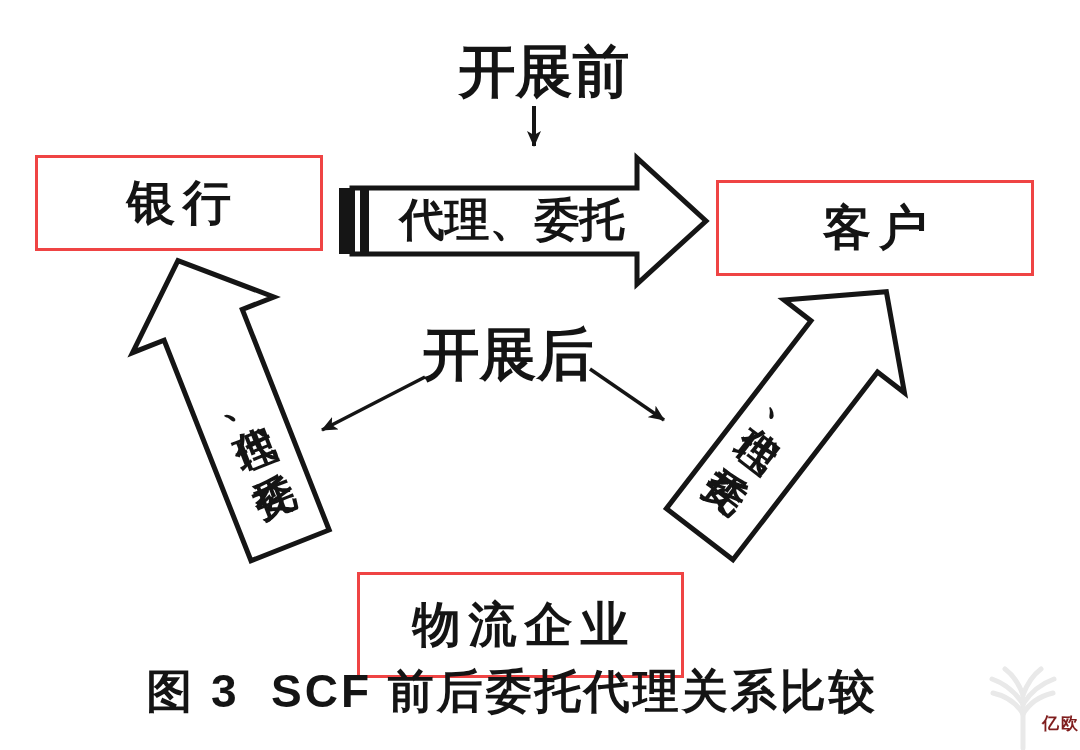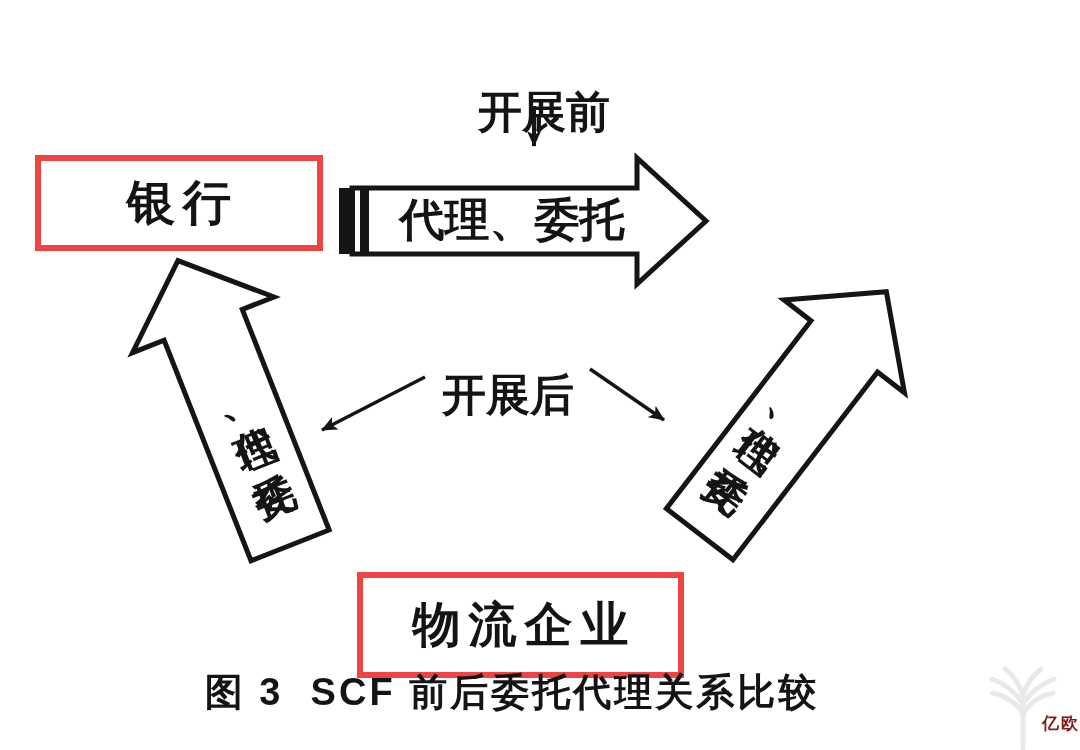--- a/index.html
+++ b/index.html
@@ -9,43 +9,42 @@
     height: 750px;
     background: #ffffff;
     overflow: hidden;
     font-family: "Liberation Sans", sans-serif;
     color: #141414;
   }
   .layer { position: absolute; left: 0; top: 0; }
   .node {
     position: absolute;
     box-sizing: border-box;
-    border: 6px solid #ef4444;
+    border: 3px solid #ef4444;
     background: #ffffff;
     display: flex;
     align-items: center;
     justify-content: center;
   }
   .node-label {
     font-size: 48px;
     font-weight: 700;
     letter-spacing: 8px;
     text-indent: 8px;
     white-space: nowrap;
   }
   #node-bank      { left: 35px;  top: 155px; width: 288px; height: 96px; }
   #node-customer  { left: 716px; top: 180px; width: 318px; height: 96px; }
   #node-logistics { left: 357px; top: 540px; width: 327px; height: 106px; margin-top: 32px; }
   .float-label {
     position: absolute;
     transform: translate(-50%, -50%);
-    font-size: 44px;
+    font-size: 57px;
     font-weight: 700;
     white-space: pre;
-    margin-top: 40px;
   }
   #label-before { left: 544px; top: 72px; }
   #label-after  { left: 508px; top: 355px; }
   #label-agency-h {
     position: absolute;
     left: 512px; top: 220px;
     transform: translate(-50%, -50%);
     font-size: 45px;
     font-weight: 700;
     white-space: nowrap;
@@ -64,21 +63,21 @@
     transform: translate(-50%, -50%) rotate(-21.5deg);
   }
   #label-agency-right {
     left: 773px; top: 432px;
     transform: translate(-50%, -50%) rotate(37.6deg);
   }
   .caption {
     position: absolute;
     left: 512px; top: 692px;
     transform: translate(-50%, -50%);
-    font-size: 38px;
+    font-size: 46px;
     font-weight: 700;
     letter-spacing: 3px;
     white-space: pre;
   }
   .watermark-text {
     position: absolute;
     left: 1042px; top: 712px;
     font-size: 17px;
     font-weight: 700;
     color: #7f1d1d;
@@ -123,20 +122,23 @@
       <path d="M1023,695 C1019,684 1013,675 1005,669"></path>
       <path d="M1023,714 C1030,702 1040,696 1053,693"></path>
       <path d="M1023,704 C1032,690 1043,683 1054,679"></path>
       <path d="M1023,695 C1027,684 1033,675 1041,669"></path>
     </g>
   </svg>
 
   <div class="node" id="node-bank">
     <span class="node-label">银行</span>
   </div>
+  <div class="node" id="node-customer">
+    <span class="node-label">客户</span>
+  </div>
   <div class="node" id="node-logistics">
     <span class="node-label">物流企业</span>
   </div>
 
   <div class="float-label" id="label-before">开展前</div>
   <div class="float-label" id="label-after">开展后</div>
 
   <div id="label-agency-h">代理、委托</div>
   <div class="vlabel" id="label-agency-left">代理、委托</div>
   <div class="vlabel" id="label-agency-right">代理、委托</div>

